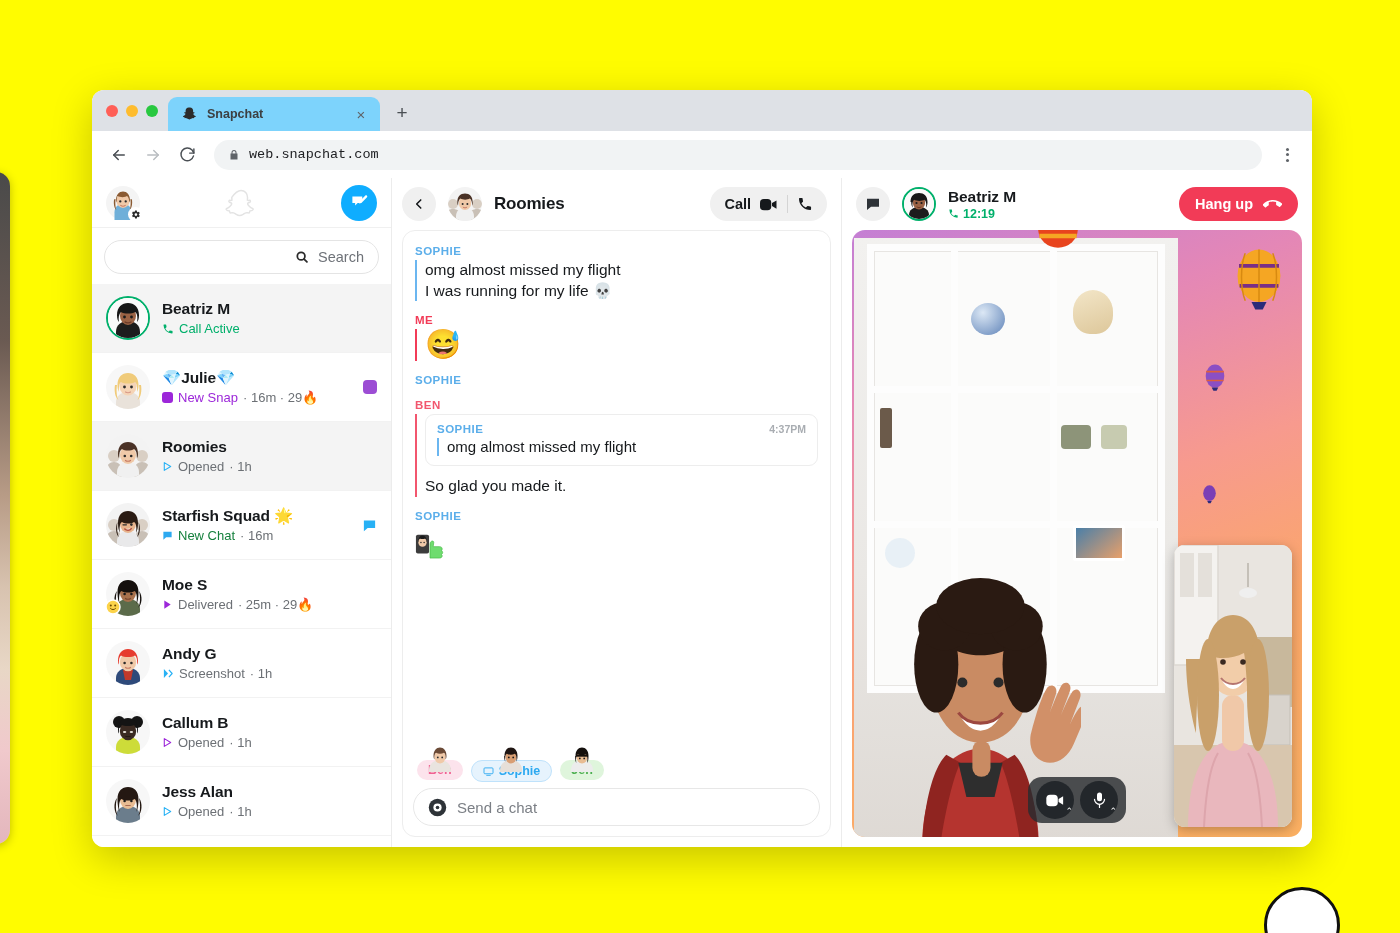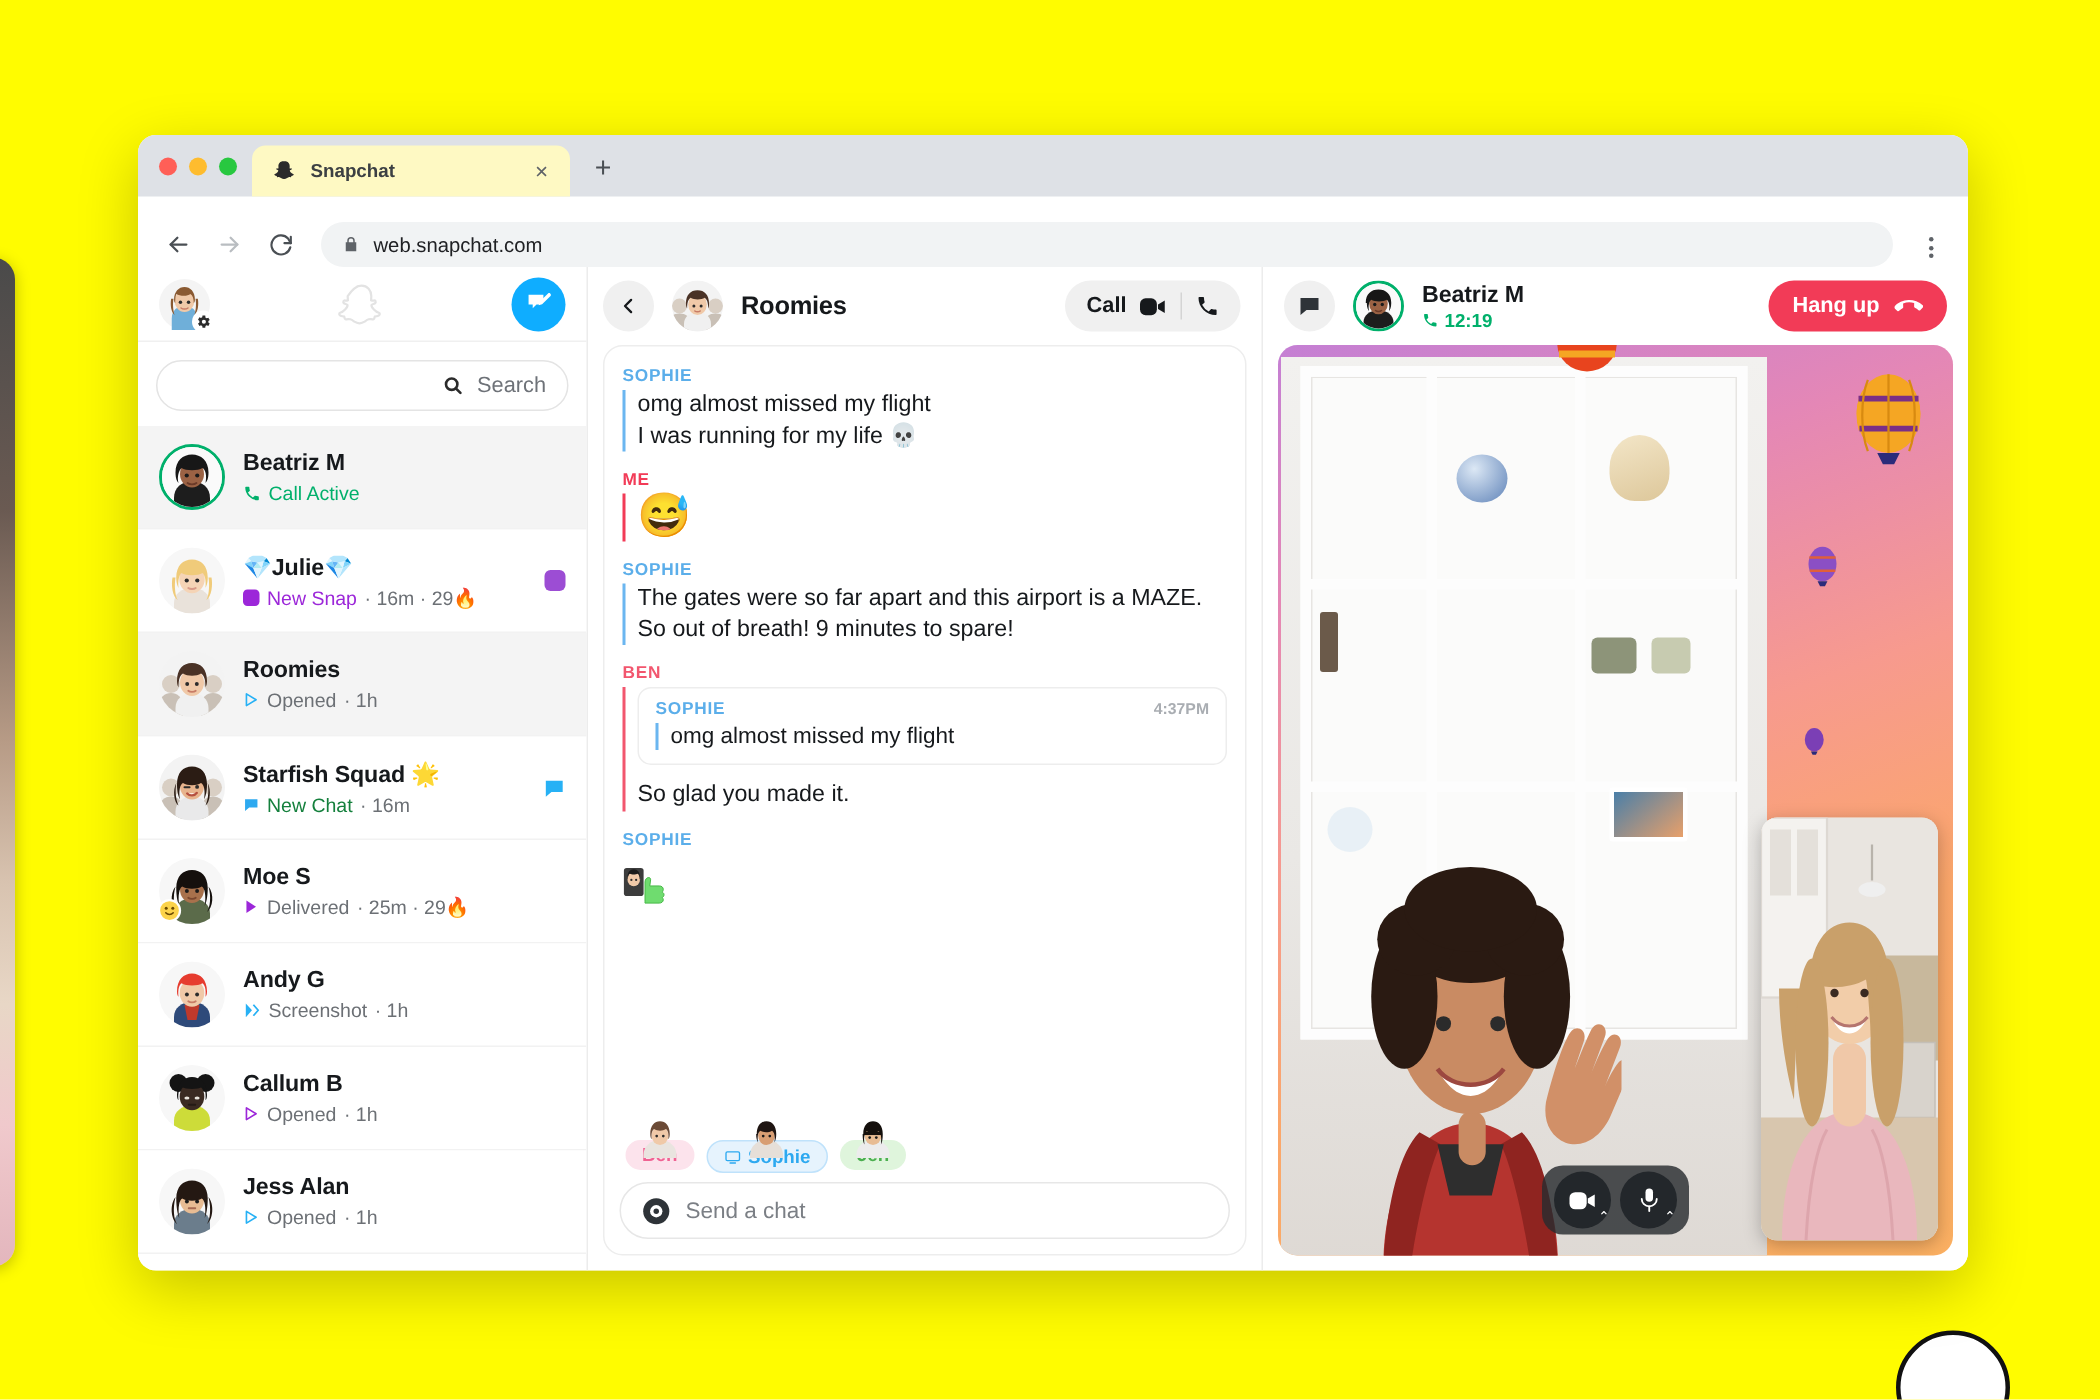--- a/index.html
+++ b/index.html
@@ -31,31 +31,31 @@
   }
   .tabstrip {
     height: 41px; background: #dee1e6; display: flex; align-items: flex-end;
     padding-left: 10px; position: relative; flex: none;
   }
   .traffic { display: flex; gap: 8px; align-items: center; height: 41px; padding: 0 10px 0 4px; }
   .dot { width: 12px; height: 12px; border-radius: 50%; }
   .dot.r { background: #ff5f57; } .dot.y { background: #febc2e; } .dot.g { background: #28c840; }
   .tab {
     display: flex; align-items: center; gap: 9px;
-    background: #fef9c3; height: 34px; border-radius: 9px 9px 0 0;
+    background: #7dd3fc; height: 34px; border-radius: 9px 9px 0 0;
     padding: 0 10px 0 14px; min-width: 212px; position: relative;
   }
   .tab-favicon { width: 16px; height: 16px; flex: none; }
   .tab-title { font-size: 12.5px; color: #3c4043; font-weight: 600; flex: 1; white-space: nowrap; }
   .tab-close { width: 18px; height: 18px; display: flex; align-items: center; justify-content: center;
     color: #5f6368; font-size: 15px; line-height: 1; border-radius: 50%; }
   .newtab { width: 28px; height: 28px; margin: 0 0 4px 8px; display: flex; align-items: center;
     justify-content: center; color: #4a4f54; font-size: 19px; border-radius: 50%; }
 
-  .toolbar { height: 47px; background: #fff; display: flex; align-items: flex-end; padding: 0 12px; gap: 4px; flex: none; }
+  .toolbar { height: 47px; background: #fff; display: flex; align-items: center; padding: 0 12px; gap: 4px; flex: none; font-family: Liberation Mono, monospace; }
   .navbtn { width: 30px; height: 30px; display: flex; align-items: center; justify-content: center;
     color: #4a4f54; border-radius: 50%; }
   .navbtn.fwd { color: #b9bdc1; }
   .omnibox {
     flex: 1; height: 30px; background: #f1f3f4; border-radius: 16px; margin: 0 8px;
     display: flex; align-items: center; gap: 9px; padding: 0 14px;
   }
   .omnibox .url { font-size: 13.5px; color: #202124; }
   .kebab { width: 26px; height: 26px; display: flex; flex-direction: column; align-items: center;
     justify-content: center; gap: 2.5px; }
@@ -577,24 +577,20 @@
 
           <div class="msg-group">
             <div class="msg-author" style="color:#F23B57">ME</div>
             <div class="msg-body" style="border-color:#F23B57">
               <div class="msg-emoji">😅</div>
             </div>
           </div>
 
           <div class="msg-group">
             <div class="msg-author" style="color:#5BAEEA">SOPHIE</div>
-            <div class="msg-body" style="border-color:#6BB6F0">
-              <div class="msg-line">The gates were so far apart and this airport is a MAZE.</div>
-              <div class="msg-line">So out of breath! 9 minutes to spare!</div>
-            </div>
           </div>
 
           <div class="msg-group">
             <div class="msg-author" style="color:#F2566E">BEN</div>
             <div class="msg-body" style="border-color:#F2566E">
               <div class="quote">
                 <div class="quote-head">
                   <span class="quote-author" style="color:#5BAEEA">SOPHIE</span>
                   <span class="quote-time">4:37PM</span>
                 </div>

